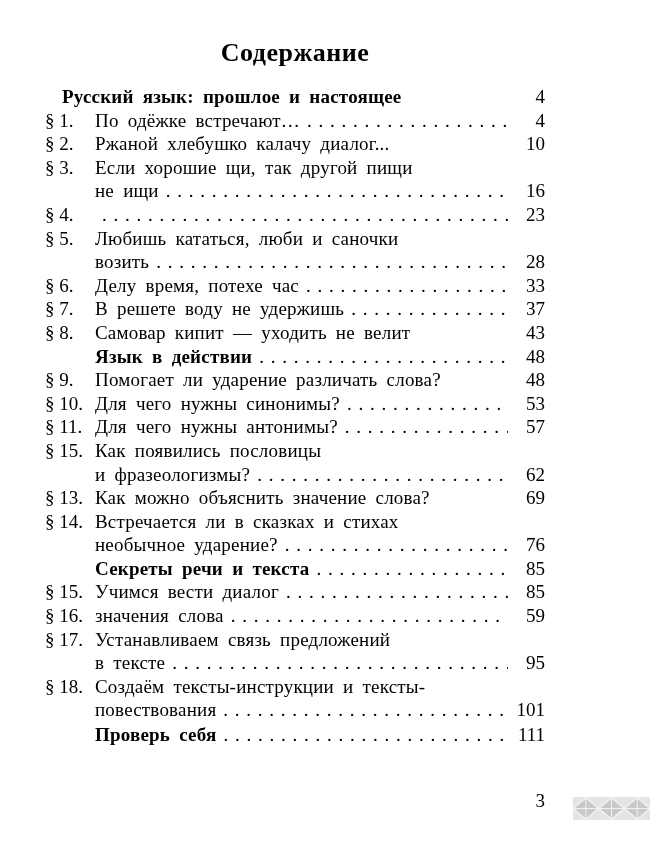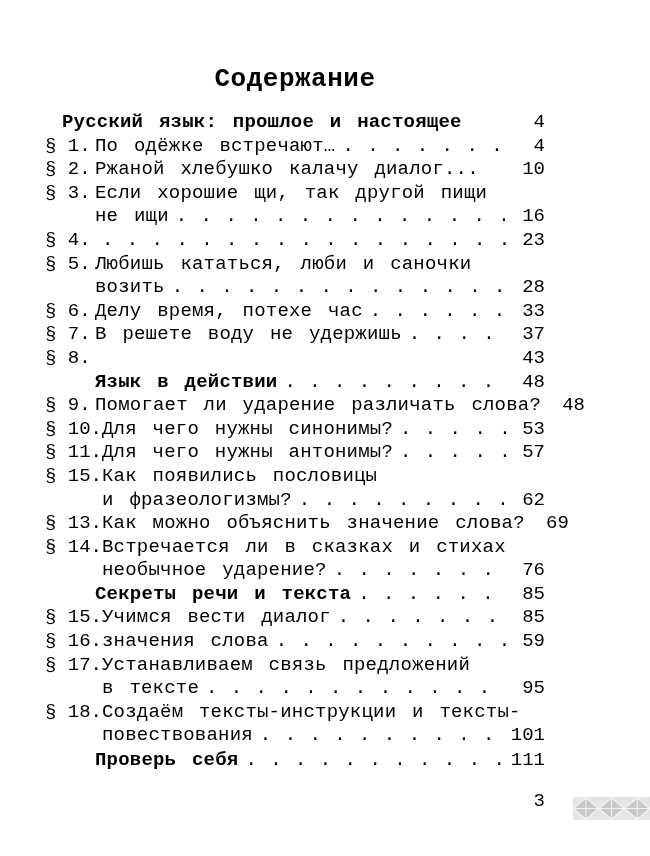--- a/index.html
+++ b/index.html
@@ -7,22 +7,21 @@
   body {
     background: #ffffff;
     color: #000000;
     font-family: "Liberation Serif", serif;
     position: relative;
     overflow: hidden;
   }
   .sheet {
     position: absolute;
     inset: 0;
-    padding: 64px 105px 0 45px;
-    font-family: Liberation Mono, monospace;
+    padding: 38px 105px 0 45px;
   }
   .title {
     text-align: center;
     font-size: 26px;
     font-weight: bold;
     letter-spacing: 0.5px;
     margin-bottom: 17px;
   }
   .toc { font-size: 19px; }
   .row { display: flex; align-items: flex-start; }
@@ -169,20 +168,21 @@
             <span class="text">В решете воду не удержишь</span>
             <span class="leader"></span>
             <span class="pagenum">37</span>
           </div>
         </div>
       </div>
       <div class="row item">
         <span class="num">§ 8.</span>
         <div class="body">
           <div class="line">
+            <span class="text">Самовар кипит — уходить не велит</span>
             <span class="leader nodots"></span>
             <span class="pagenum">43</span>
           </div>
         </div>
       </div>
       <div class="row heading2">
         <div class="body">
           <div class="line">
             <span class="text">Язык в действии</span>
             <span class="leader"></span>

